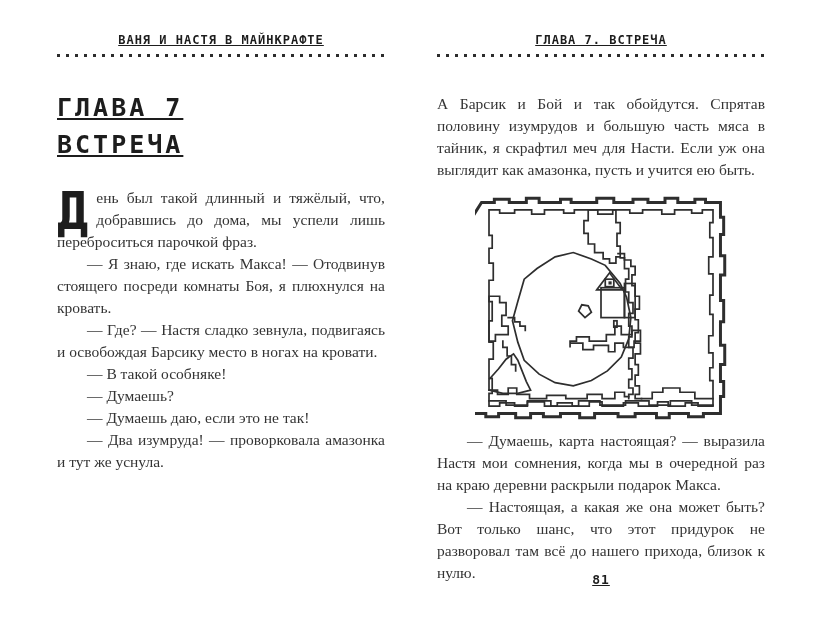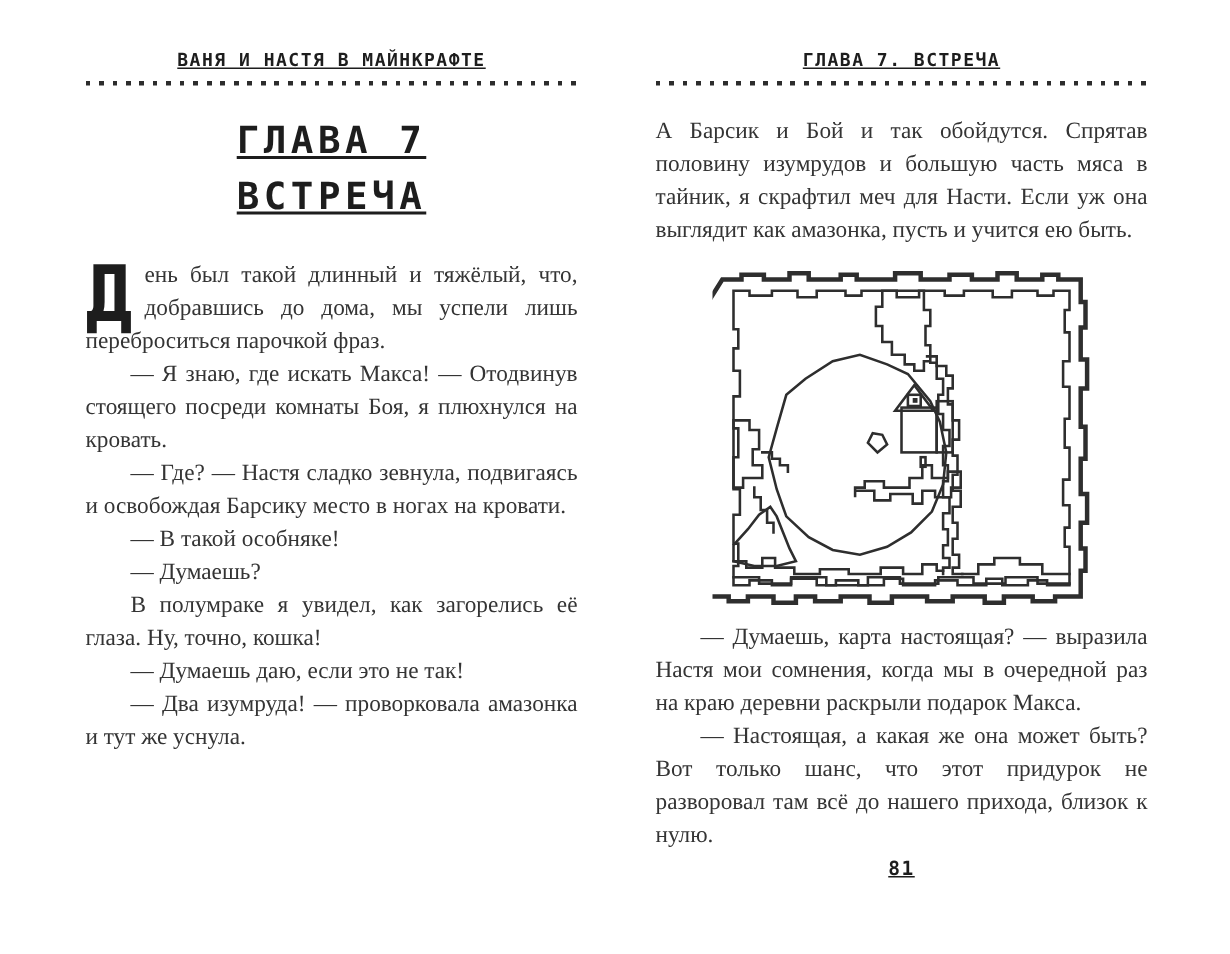--- a/index.html
+++ b/index.html
@@ -10,24 +10,24 @@
   .col { position:absolute; top:0; width:328px; height:636px; }
   .page-left  .col { left:57px; }
   .page-right .col { left:27px; }
 
   .pixel { font-family:"DejaVu Sans Mono", monospace; font-weight:bold; color:#1d1d1d;text-decoration:underline; }
 
   .running-head { padding-top:33px; text-align:center; font-size:12px; letter-spacing:1px; line-height:14px; }
   .dotted-rule { margin-top:7px; height:3px;
     background:repeating-linear-gradient(to right, #2c2c2c 0 3px, transparent 3px 9px); }
 
-  .chapter-title { margin-top:18px; text-align:center; font-size:25px; line-height:37px; letter-spacing:3px; }
+  .chapter-title { margin-top:32px; font-size:25px; line-height:37px; letter-spacing:3px; }
 
   .body-text { margin-top:24px; font-size:15.5px; line-height:22px; text-align:justify; }
-  .body-text-right { margin-top:20px; }
+  .body-text-right { margin-top:36px; }
   .para { text-indent:30px; }
   .para.no-indent { text-indent:0; }
 
   .drop-cap { float:left; font-size:52px; line-height:40px; padding-top:4px; margin-right:8px; color:#1d1d1d; }
 
   .map-wrap { margin:15px auto 10px auto; width:252px; }
   .map-wrap svg { display:block; width:252px; height:224px; }
   .map-wrap path, .map-wrap polygon, .map-wrap polyline, .map-wrap rect.ln {
     fill:none; stroke:#2e2e2e; stroke-width:1.6; stroke-linejoin:miter; stroke-linecap:square; }
   .map-wrap .thick { stroke-width:2.8; }
@@ -46,21 +46,20 @@
       <div class="dotted-rule"></div>
 
       <h1 class="chapter-title pixel"><span>ГЛАВА 7</span><br><span>ВСТРЕЧА</span></h1>
 
       <div class="body-text">
         <p class="para no-indent"><span class="drop-cap pixel">Д</span><span>ень был такой длинный и тяжёлый, что, добравшись до дома, мы успели лишь переброситься парочкой фраз.</span></p>
         <p class="para">— Я знаю, где искать Макса! — Отодвинув стоящего посреди комнаты Боя, я плюхнулся на кровать.</p>
         <p class="para">— Где? — Настя сладко зевнула, подвигаясь и освобождая Барсику место в ногах на кровати.</p>
         <p class="para">— В такой особняке!</p>
         <p class="para">— Думаешь?</p>
-        <p class="para">В полумраке я увидел, как загорелись её глаза. Ну, точно, кошка!</p>
         <p class="para">— Думаешь даю, если это не так!</p>
         <p class="para">— Два изумруда! — проворковала амазонка и тут же уснула.</p>
       </div>
 
     </div>
   </div>
 
   <div class="page page-right">
     <div class="col">
       <div class="running-head pixel">ГЛАВА 7. ВСТРЕЧА</div>

